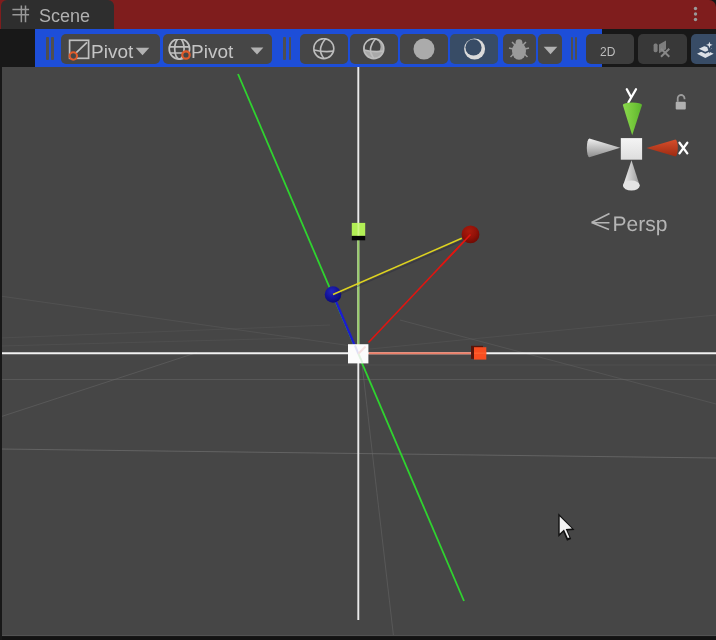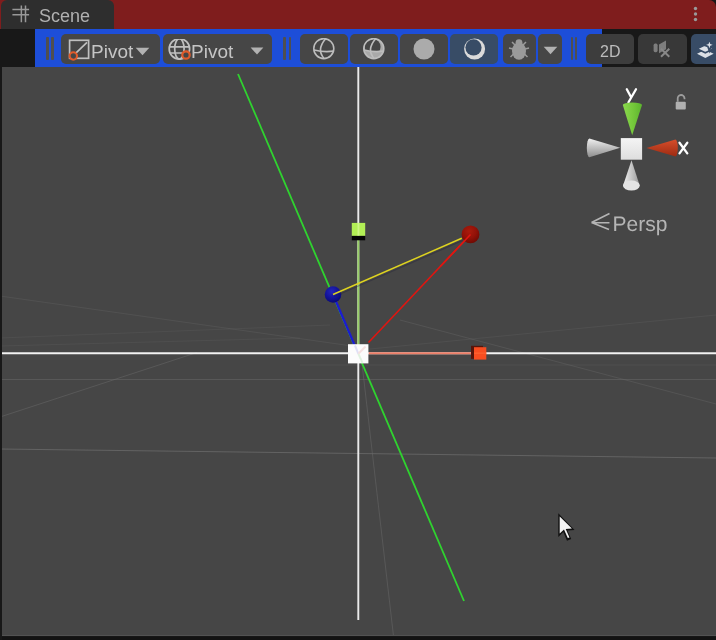--- a/index.html
+++ b/index.html
@@ -107,21 +107,21 @@
     </svg>
     <div class="btn" style="left:503px;width:24px"></div>
     <svg style="position:absolute;left:507.5px;top:17px" width="15" height="9">
         <path d="M0.7 0.7 L14.3 0.7 L7.5 8.3 Z" fill="#b2b2b2"></path>
       </svg>
 
     <div class="grip" style="left:535.5px"></div>
     <div class="grip" style="left:539.5px"></div>
 
     <div class="btn" style="left:551px;width:48px;background:#3d3d3d"></div>
-    <div class="btxt" style="left:565px;color:#bdbdbd;font-size:16px">2D</div>
+    <div class="btxt" style="left:565px;color:#bdbdbd;font-size:12px">2D</div>
 
     <div class="btn" style="left:603px;width:48.5px;background:#383838"></div>
     <svg style="position:absolute;left:618px;top:11px" width="19" height="19" viewBox="0 0 19 19">
       <rect x="0.6" y="3.6" width="4" height="8.6" rx="1.6" fill="#7d7d7d"></rect>
       <path d="M6 4.6 L13 0.6 L13 9.2 L6 13.2 Z" fill="#7d7d7d"></path>
       <path d="M8 8.7 L16.3 16.7 M16.3 8.7 L8 16.7" stroke="#888888" stroke-width="2"></path>
     </svg>
 
     <div class="btn blue" style="left:655.5px;width:33px"></div>
     <svg style="position:absolute;left:659px;top:9px" width="27" height="25" viewBox="0 0 27 25">

